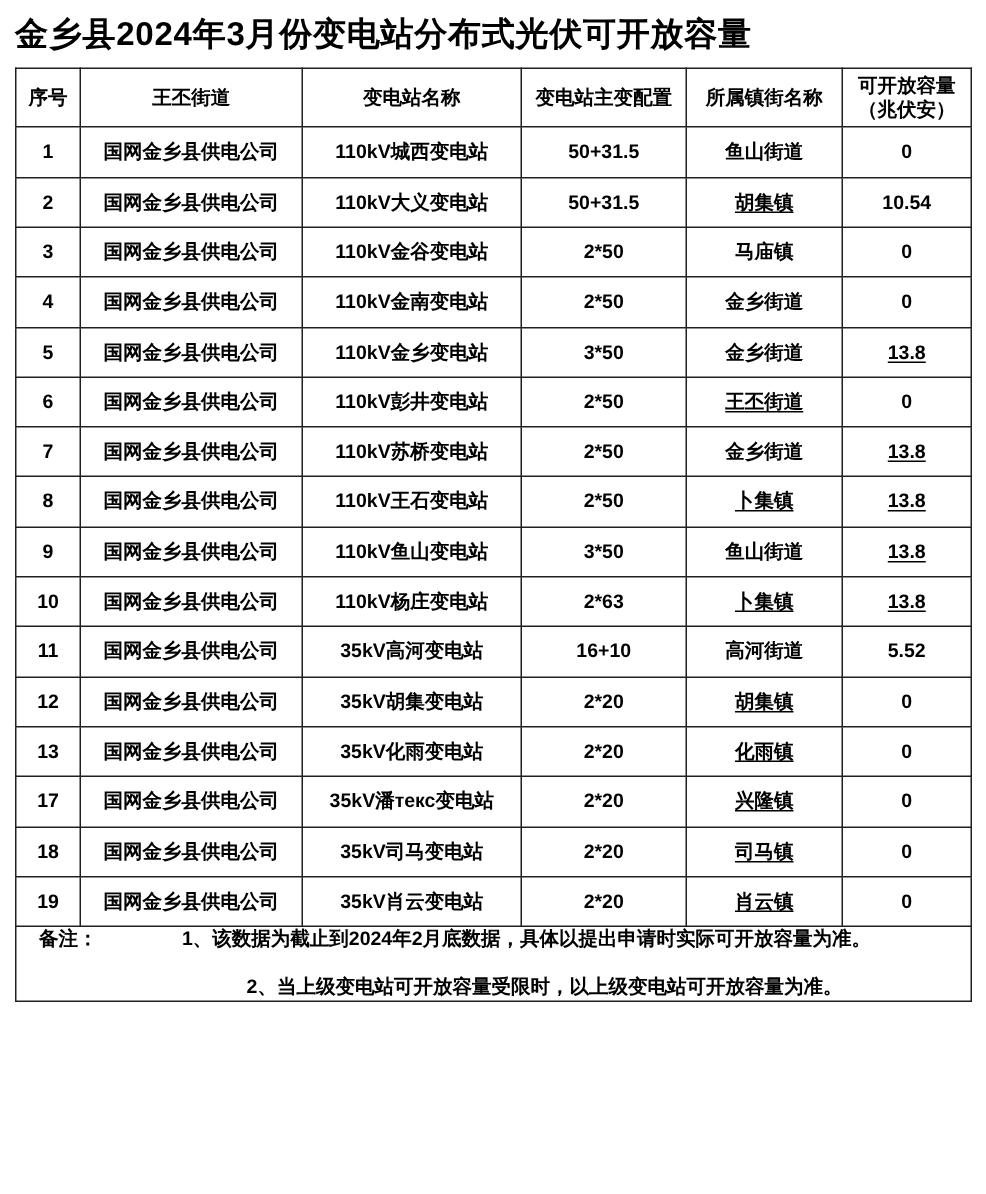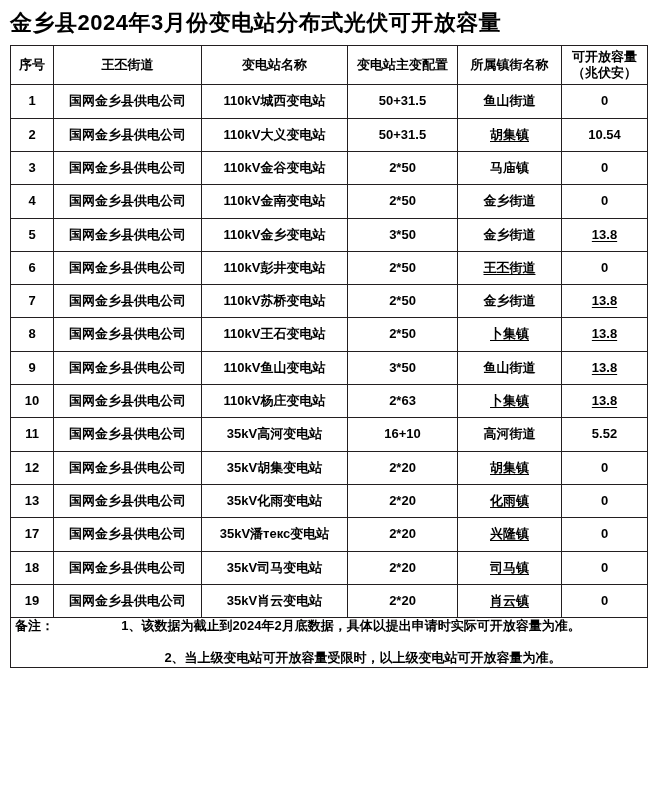--- a/index.html
+++ b/index.html
@@ -75,21 +75,21 @@
     line-height: 1.55;
   }
   .note-line {
     display: block;
     white-space: nowrap;
   }
   .note-line.first { text-indent: 44px; }
   .note-line.second { text-indent: 68px; margin-top: 16px; }
   .note-label {
     position: absolute;
-    left: 4px;
+    left: 15px;
     top: 0;
   }
   .note-wrap { position: relative; }
 </style>
 </head>
 <body>
 
 <div class="page">
 
   <div class="doc-title">金乡县2024年3月份变电站分布式光伏可开放容量</div>

